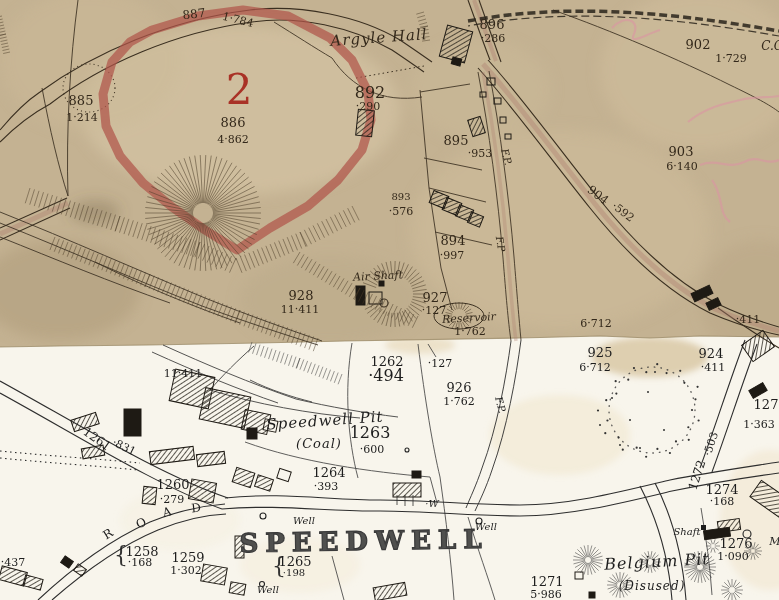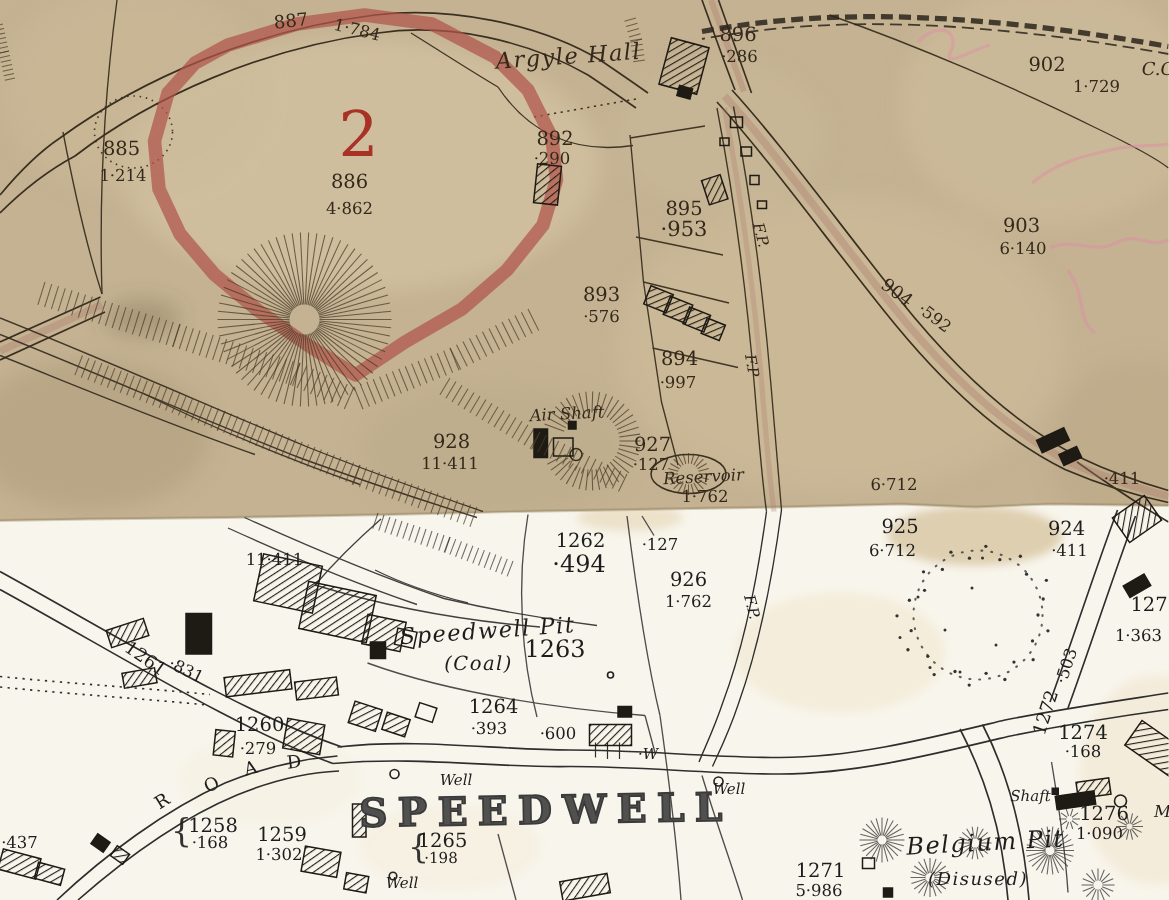--- a/index.html
+++ b/index.html
@@ -761,29 +761,29 @@
       <div class="label ink-sepia " style="left: 492px; top: 24px; font-size: 13px; transform: translate(-50%, -50%) rotate(0deg);">896</div>
       <div class="label ink-sepia " style="left: 493px; top: 38px; font-size: 11px; transform: translate(-50%, -50%) rotate(0deg);">·286</div>
       <div class="label ink-sepia " style="left: 698px; top: 44px; font-size: 13px; transform: translate(-50%, -50%) rotate(0deg);">902</div>
       <div class="label ink-sepia " style="left: 699px; top: 58px; font-size: 11px; transform: translate(-50%, -50%) rotate(0deg); margin-left: 32px;">1·729</div>
       <div class="label ink-sepia st-name" style="left: 772px; top: 46px; font-size: 12px; transform: translate(-50%, -50%) rotate(0deg);">C.C</div>
       <div class="label ink-sepia " style="left: 81px; top: 100px; font-size: 13px; transform: translate(-50%, -50%) rotate(0deg);">885</div>
       <div class="label ink-sepia " style="left: 82px; top: 117px; font-size: 11px; transform: translate(-50%, -50%) rotate(0deg);">1·214</div>
       <div class="label ink-red " style="left: 239px; top: 90px; font-size: 42px; transform: translate(-50%, -50%) rotate(0deg);">2</div>
       <div class="label ink-sepia " style="left: 233px; top: 122px; font-size: 13px; transform: translate(-50%, -50%) rotate(0deg);">886</div>
       <div class="label ink-sepia " style="left: 233px; top: 139px; font-size: 11px; transform: translate(-50%, -50%) rotate(0deg);">4·862</div>
-      <div class="label ink-sepia " style="left: 370px; top: 93px; font-size: 13px; transform: translate(-50%, -50%) rotate(0deg);">892</div>
+      <div class="label ink-sepia " style="left: 370px; top: 93px; font-size: 16px; transform: translate(-50%, -50%) rotate(0deg);">892</div>
       <div class="label ink-sepia " style="left: 368px; top: 106px; font-size: 11px; transform: translate(-50%, -50%) rotate(0deg);">·290</div>
       <div class="label ink-sepia " style="left: 456px; top: 140px; font-size: 13px; transform: translate(-50%, -50%) rotate(0deg);">895</div>
-      <div class="label ink-sepia " style="left: 456px; top: 153px; font-size: 14px; transform: translate(-50%, -50%) rotate(0deg);">·953</div>
+      <div class="label ink-sepia " style="left: 480px; top: 153px; font-size: 11px; transform: translate(-50%, -50%) rotate(0deg);">·953</div>
       <div class="label ink-sepia " style="left: 681px; top: 151px; font-size: 13px; transform: translate(-50%, -50%) rotate(0deg);">903</div>
       <div class="label ink-sepia " style="left: 682px; top: 166px; font-size: 11px; transform: translate(-50%, -50%) rotate(0deg);">6·140</div>
       <div class="label ink-sepia " style="left: 598px; top: 195px; font-size: 12px; transform: translate(-50%, -50%) rotate(37deg);">904</div>
       <div class="label ink-sepia " style="left: 623px; top: 212px; font-size: 11px; transform: translate(-50%, -50%) rotate(37deg);">·592</div>
-      <div class="label ink-sepia " style="left: 401px; top: 197px; font-size: 13px; transform: translate(-50%, -50%) rotate(0deg);">893</div>
+      <div class="label ink-sepia " style="left: 401px; top: 197px; font-size: 10px; transform: translate(-50%, -50%) rotate(0deg);">893</div>
       <div class="label ink-sepia " style="left: 401px; top: 211px; font-size: 11px; transform: translate(-50%, -50%) rotate(0deg);">·576</div>
       <div class="label ink-sepia " style="left: 453px; top: 240px; font-size: 13px; transform: translate(-50%, -50%) rotate(0deg);">894</div>
       <div class="label ink-sepia " style="left: 452px; top: 255px; font-size: 11px; transform: translate(-50%, -50%) rotate(0deg);">·997</div>
       <div class="label ink-sepia st-name" style="left: 506px; top: 157px; font-size: 10px; transform: translate(-50%, -50%) rotate(75deg);">F.P.</div>
       <div class="label ink-sepia st-name" style="left: 500px; top: 244px; font-size: 10px; transform: translate(-50%, -50%) rotate(80deg);">F.P</div>
       <div class="label ink-sepia st-name" style="left: 378px; top: 276px; font-size: 11px; transform: translate(-50%, -50%) rotate(-3deg);">Air Shaft</div>
       <div class="label ink-sepia " style="left: 301px; top: 295px; font-size: 13px; transform: translate(-50%, -50%) rotate(0deg);">928</div>
       <div class="label ink-sepia " style="left: 300px; top: 309px; font-size: 11px; transform: translate(-50%, -50%) rotate(0deg);">11·411</div>
       <div class="label ink-sepia " style="left: 435px; top: 297px; font-size: 13px; transform: translate(-50%, -50%) rotate(0deg);">927</div>
       <div class="label ink-sepia " style="left: 434px; top: 310px; font-size: 11px; transform: translate(-50%, -50%) rotate(0deg);">·127</div>
@@ -798,21 +798,21 @@
       <div class="label ink-black " style="left: 387px; top: 361px; font-size: 13px; transform: translate(-50%, -50%) rotate(0deg);">1262</div>
       <div class="label ink-black " style="left: 386px; top: 376px; font-size: 16px; transform: translate(-50%, -50%) rotate(0deg);">·494</div>
       <div class="label ink-black " style="left: 440px; top: 363px; font-size: 11px; transform: translate(-50%, -50%) rotate(0deg);">·127</div>
       <div class="label ink-black " style="left: 459px; top: 387px; font-size: 13px; transform: translate(-50%, -50%) rotate(0deg);">926</div>
       <div class="label ink-black " style="left: 459px; top: 401px; font-size: 11px; transform: translate(-50%, -50%) rotate(0deg);">1·762</div>
       <div class="label ink-black st-name" style="left: 500px; top: 405px; font-size: 10px; transform: translate(-50%, -50%) rotate(75deg);">F.P.</div>
       <div class="label ink-black " style="left: 183px; top: 373px; font-size: 11px; transform: translate(-50%, -50%) rotate(0deg);">11·411</div>
       <div class="label ink-black st-name" style="left: 325px; top: 421px; font-size: 15px; letter-spacing: 1px; transform: translate(-50%, -50%) rotate(-4deg);">Speedwell Pit</div>
       <div class="label ink-black st-name" style="left: 319px; top: 443px; font-size: 13px; letter-spacing: 1px; transform: translate(-50%, -50%) rotate(0deg);">(Coal)</div>
       <div class="label ink-black " style="left: 370px; top: 433px; font-size: 16px; transform: translate(-50%, -50%) rotate(0deg);">1263</div>
-      <div class="label ink-black " style="left: 372px; top: 449px; font-size: 11px; transform: translate(-50%, -50%) rotate(0deg); margin-top: 40px;">·600</div>
+      <div class="label ink-black " style="left: 372px; top: 449px; font-size: 11px; transform: translate(-50%, -50%) rotate(0deg);">·600</div>
       <div class="label ink-black " style="left: 97px; top: 439px; font-size: 12px; transform: translate(-50%, -50%) rotate(35deg);">1261</div>
       <div class="label ink-black " style="left: 124px; top: 447px; font-size: 11px; transform: translate(-50%, -50%) rotate(26deg);">·831</div>
       <div class="label ink-black " style="left: 329px; top: 472px; font-size: 13px; transform: translate(-50%, -50%) rotate(0deg);">1264</div>
       <div class="label ink-black " style="left: 326px; top: 486px; font-size: 11px; transform: translate(-50%, -50%) rotate(0deg);">·393</div>
       <div class="label ink-black " style="left: 173px; top: 484px; font-size: 13px; transform: translate(-50%, -50%) rotate(0deg);">1260</div>
       <div class="label ink-black " style="left: 172px; top: 499px; font-size: 11px; transform: translate(-50%, -50%) rotate(0deg);">·279</div>
       <div class="label ink-black " style="left: 108px; top: 534px; font-size: 12px; transform: translate(-50%, -50%) rotate(-32deg);">R</div>
       <div class="label ink-black " style="left: 141px; top: 523px; font-size: 12px; transform: translate(-50%, -50%) rotate(-24deg);">O</div>
       <div class="label ink-black " style="left: 167px; top: 512px; font-size: 12px; transform: translate(-50%, -50%) rotate(-14deg);">A</div>
       <div class="label ink-black " style="left: 196px; top: 508px; font-size: 12px; transform: translate(-50%, -50%) rotate(-6deg);">D</div>

